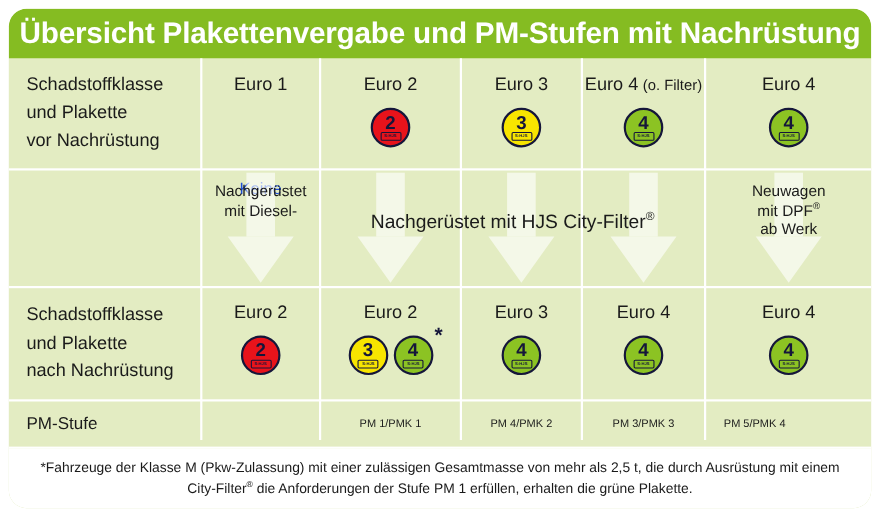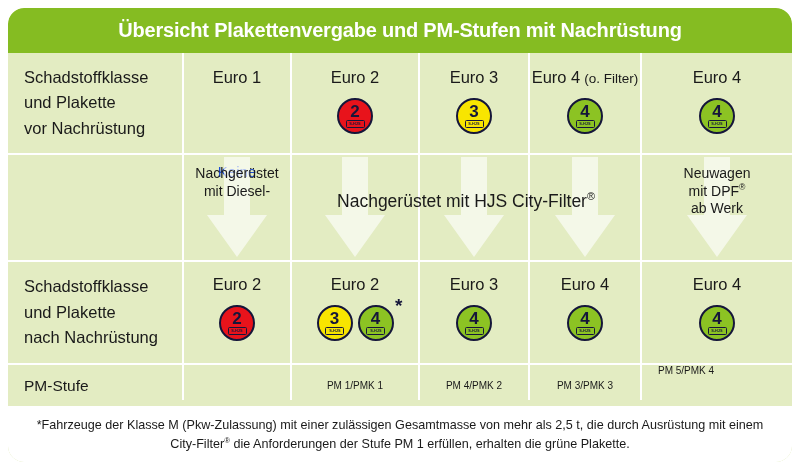--- a/index.html
+++ b/index.html
@@ -41,21 +41,21 @@
     width: 784px;
     height: 45px;
     background: #85bc22;
     border-radius: 16px 16px 0 0;
     display: flex;
     align-items: center;
     justify-content: center;
   }
   .titlebar .title {
     color: #ffffff;
-    font-size: 20px;
+    font-size: 27px;
     font-weight: bold;
     letter-spacing: -0.2px;
     white-space: nowrap;
   }
 
   
   .grid {
     position: absolute;
     left: 0;
     top: 45px;
@@ -457,21 +457,21 @@
       </div>
       <div class="cell" style="left:284px; top:312px; width:126px; height:41px; justify-content:center;">
         <div class="pmval">PM 1/PMK 1</div>
       </div>
       <div class="cell" style="left:412px; top:312px; width:108px; height:41px; justify-content:center;">
         <div class="pmval">PM 4/PMK 2</div>
       </div>
       <div class="cell" style="left:522px; top:312px; width:110px; height:41px; justify-content:center;">
         <div class="pmval">PM 3/PMK 3</div>
       </div>
-      <div class="cell" style="left:634px; top:312px; width:150px; height:41px; justify-content:flex-start; align-items:flex-start; padding-left:16px;">
+      <div class="cell" style="left:634px; top:312px; width:150px; height:41px; justify-content:center; align-items:flex-start; padding-left:16px;">
         <div class="pmval">PM 5/PMK 4</div>
       </div>
 
     </div>
 
     <div class="footnote">
       <div class="line">*Fahrzeuge der Klasse M (Pkw-Zulassung) mit einer zulässigen Gesamtmasse von mehr als 2,5 t, die durch Ausrüstung mit einem</div>
       <div class="line"><span>City-Filter</span><sup class="reg">®</sup><span> die Anforderungen der Stufe PM 1 erfüllen, erhalten die grüne Plakette.</span></div>
     </div>
 

